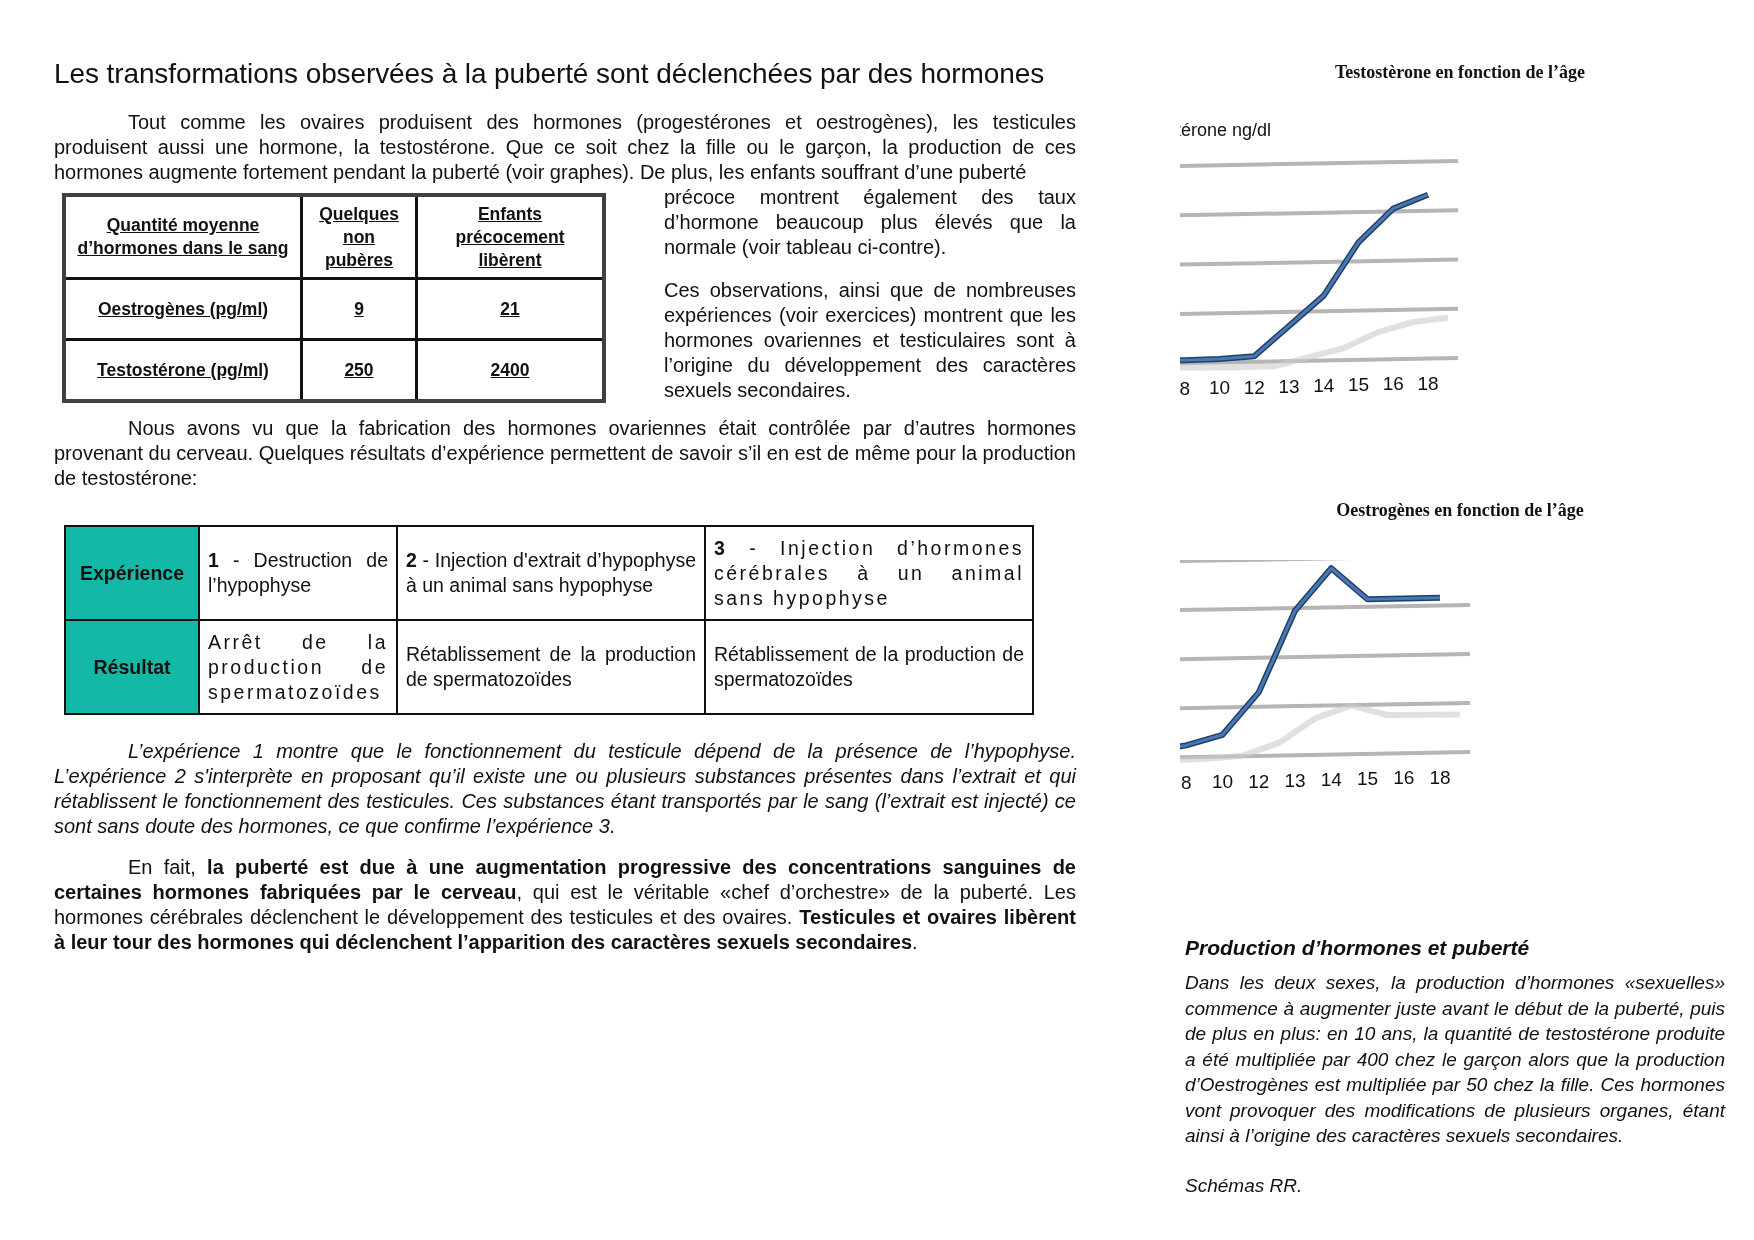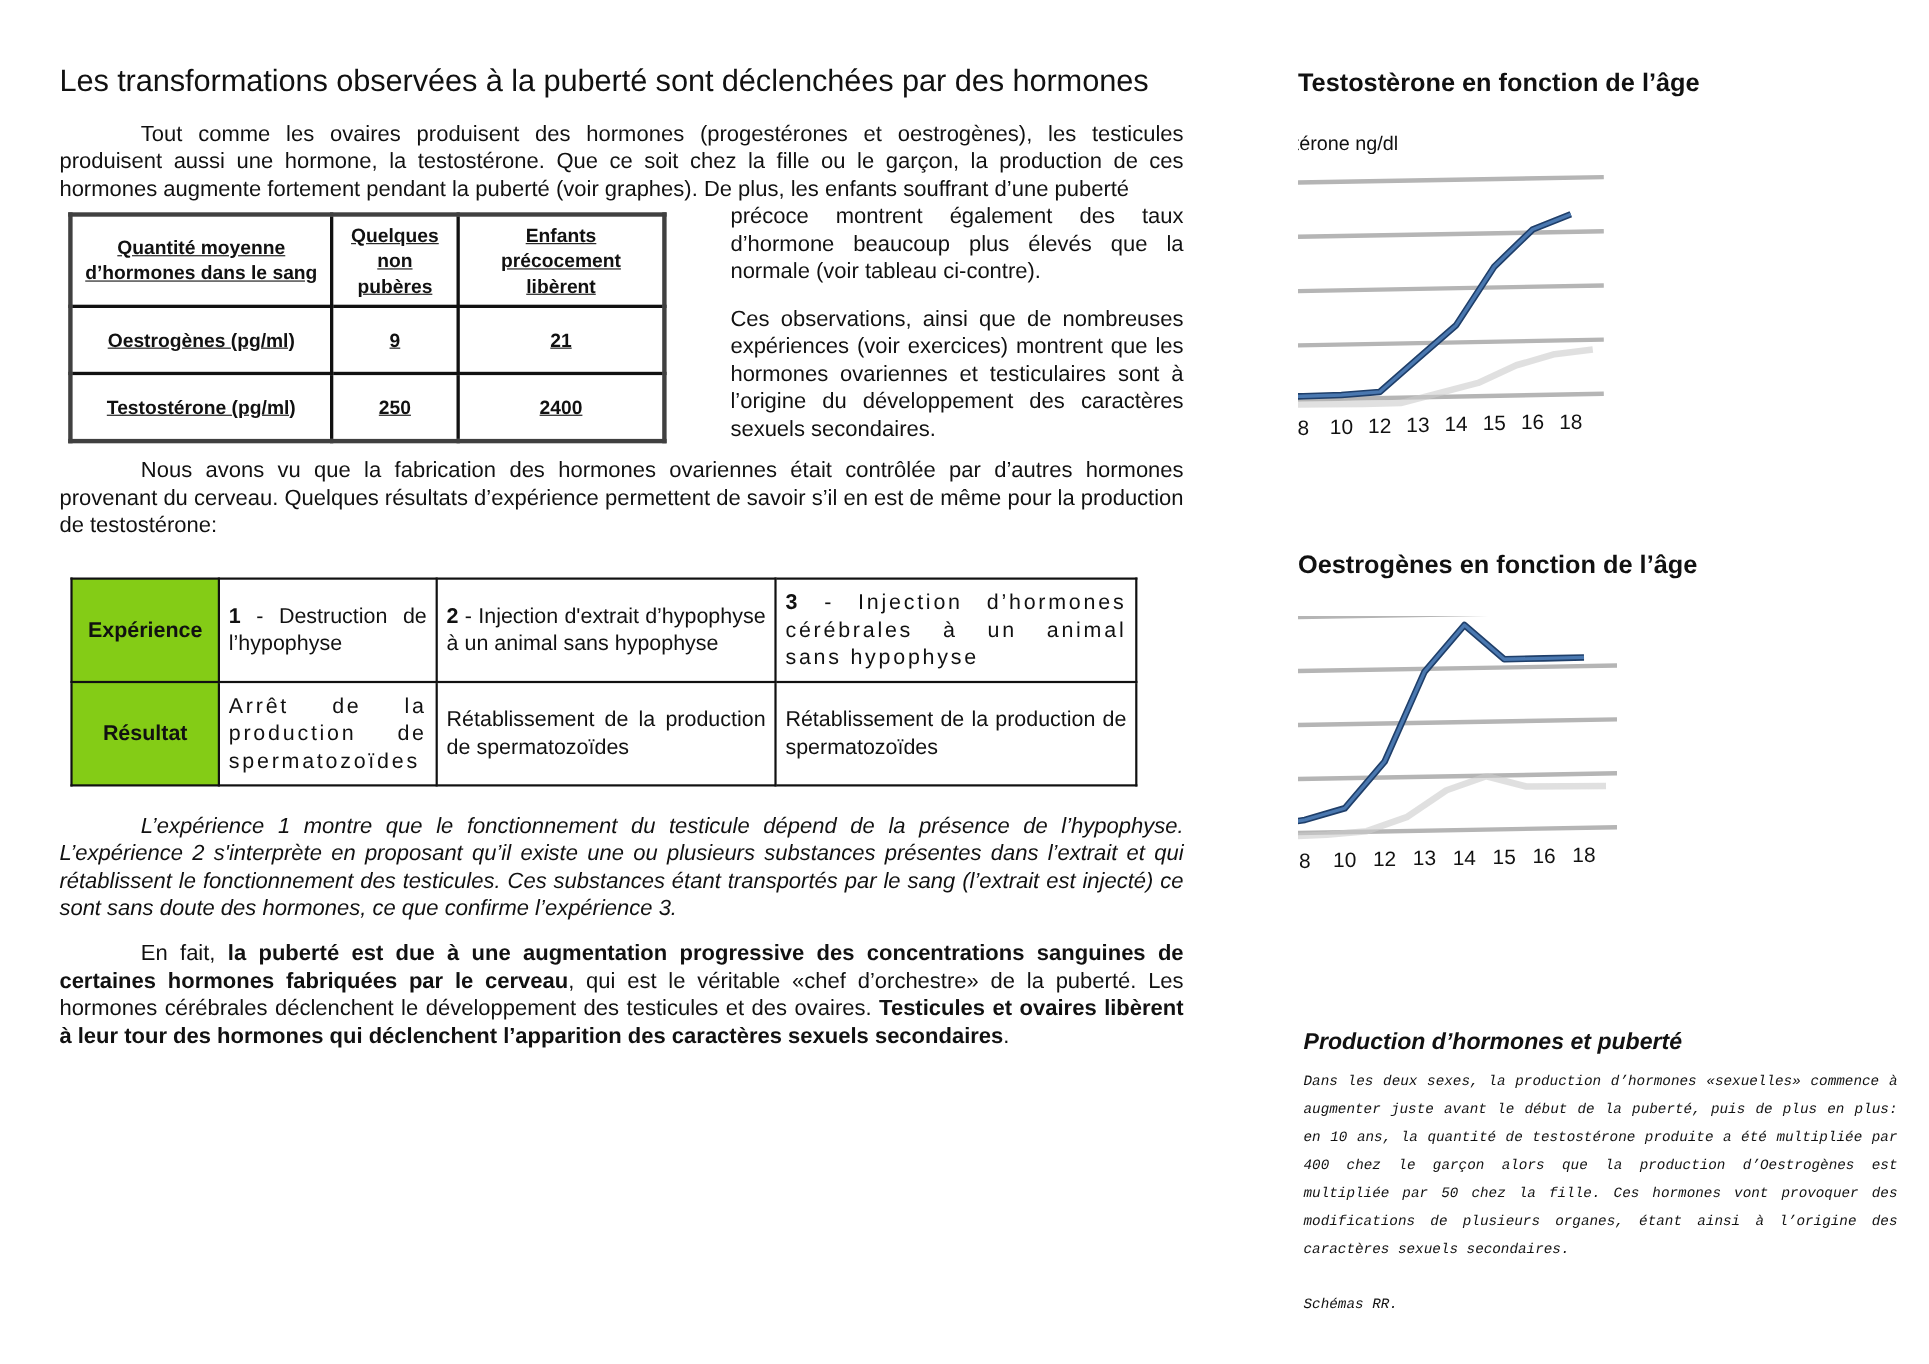--- a/index.html
+++ b/index.html
@@ -12,31 +12,31 @@
   .wrap { position:relative; height:225px; }
   .tbl1 { position:absolute; left:8px; top:8px; border-collapse:collapse; border:4px solid #404040;text-decoration:underline; }
   .tbl1 td { border:3px solid #111; text-align:center; font-weight:bold; font-size:17.5px; line-height:23px; padding:0 6px; }
   .tbl1 tr.h td { height:80px; }
   .tbl1 tr.r td { height:58px; }
   .sidetext { position:absolute; left:610px; top:0; width:412px; }
   .sidetext p { text-align:justify; }
   .gap { height:18px; }
   .tbl2 { border-collapse:collapse; margin:34px 0 0 10px; border:2px solid #111; }
   .tbl2 td { border:2px solid #111; font-size:19.5px; line-height:25px; padding:2px 8px; vertical-align:middle; text-align:justify;}
-  .tbl2 td.lab { background:#84cc16; font-weight:bold; text-align:center; width:116px; }
+  .tbl2 td.lab { background:#14b8a6; font-weight:bold; text-align:center; width:116px; }
   .tbl2 tr.e td { height:88px; }
   .tbl2 tr.r td { height:88px; }
   .spaced2 { letter-spacing:2.5px; }
   .it { font-style:italic; }
   .right { position:absolute; left:1180px; top:0; width:560px; }
-  .chart-title { position:absolute; font-size:23px; font-weight:bold; text-align:left; width:560px; left:0; }
+  .chart-title { position:absolute; font-size:18px; font-weight:bold; text-align:center; width:560px; left:0;font-family:Liberation Serif, serif; }
   svg.chart { position:absolute; left:0; }
   .caption { position:absolute; left:1185px; top:936px; width:540px; }
   .caption .ct { font-size:21px; font-weight:bold; font-style:italic; margin-bottom:10px; }
-  .caption p { font-size:13px; line-height:25.5px; font-style:italic;font-family:Liberation Mono, monospace; }
+  .caption p { font-size:19px; line-height:25.5px; font-style:italic; }
   .caption .credit { margin-top:24px; }
 </style>
 </head>
 <body>
 
 <div class="left">
   <h1>Les transformations observées à la puberté sont déclenchées par des hormones</h1>
   <p class="indent">Tout comme les ovaires produisent des hormones (progestérones et oestrogènes), les testicules produisent aussi une hormone, la testostérone. Que ce soit chez la fille ou le garçon, la production de ces hormones augmente fortement pendant la puberté (voir graphes). De plus, les enfants souffrant d’une puberté</p>
   <div class="wrap">
     <table class="tbl1">

